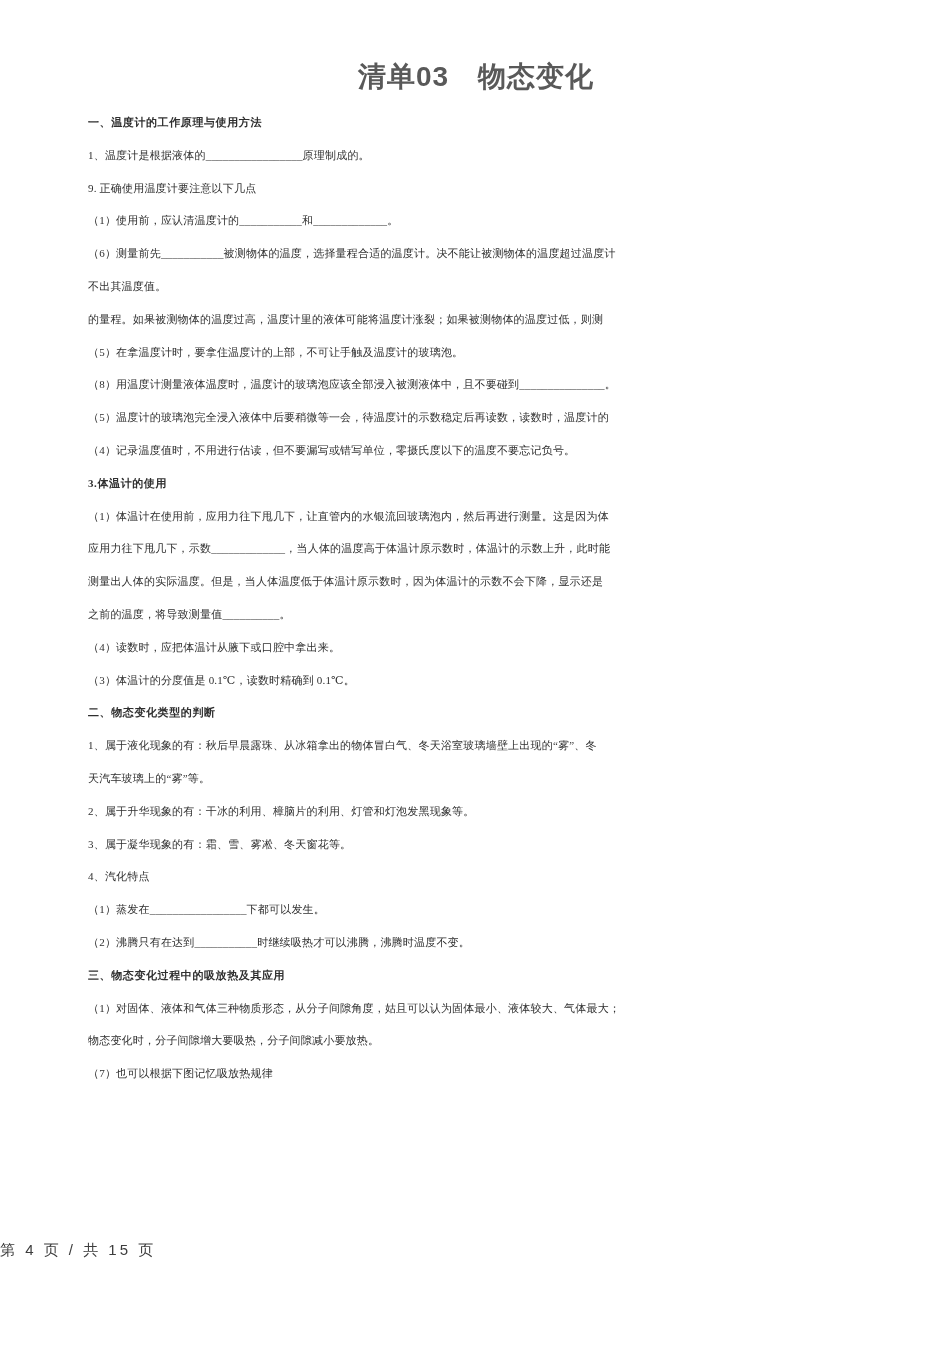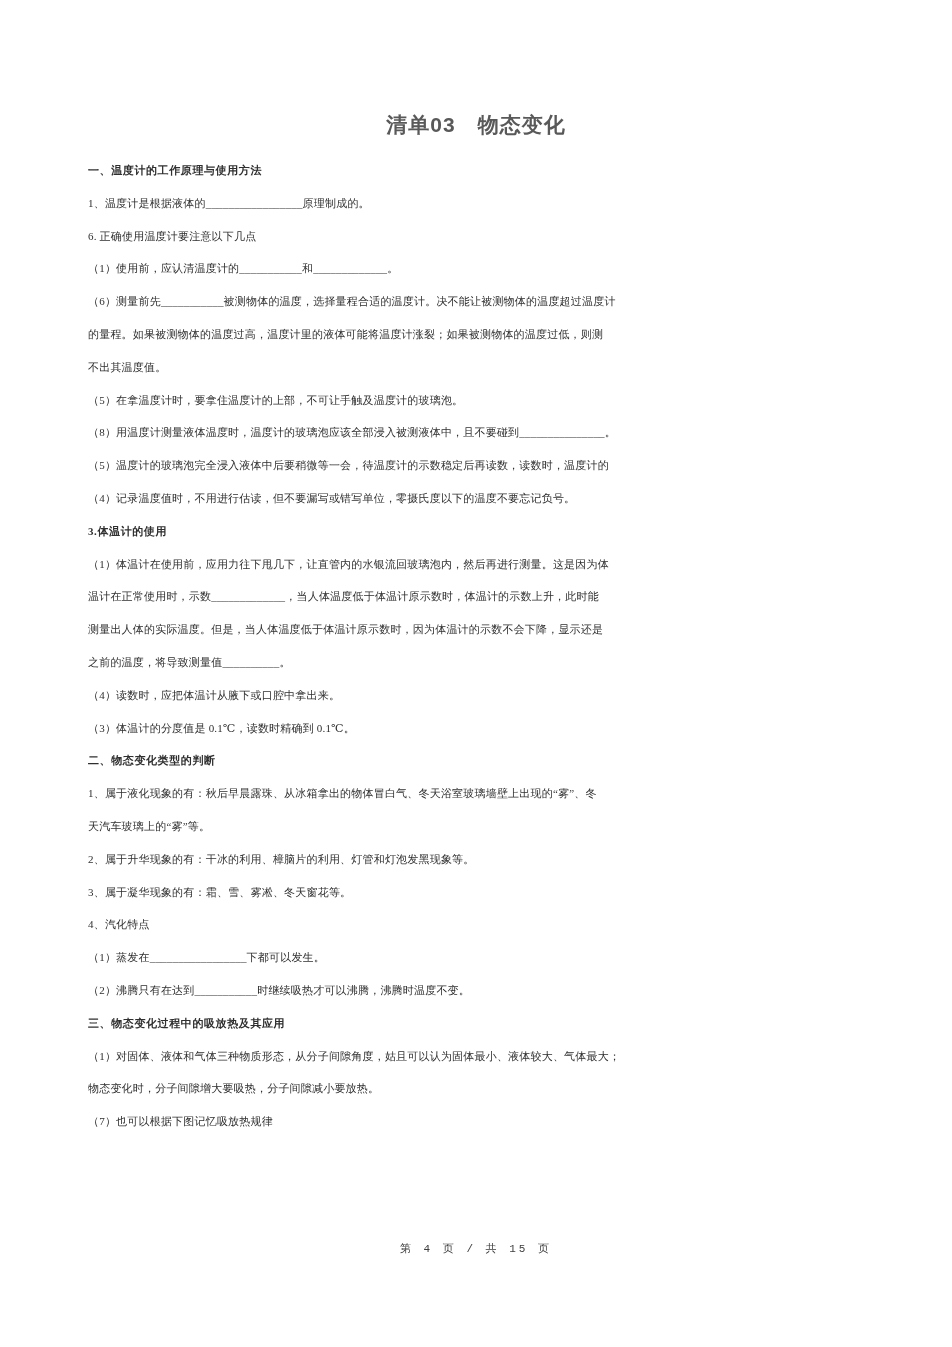--- a/index.html
+++ b/index.html
@@ -13,23 +13,23 @@
   .page {
     position: relative;
     width: 952px;
     height: 1347px;
     background: var(--page-bg);
     font-family: "Liberation Serif", "DejaVu Serif", serif;
     overflow: hidden;
   }
   .title {
     margin: 0;
-    padding-top: 108px;
+    padding-top: 60px;
     text-align: center;
-    font-size: 21px;
+    font-size: 28px;
     line-height: 34px;
     font-weight: bold;
     letter-spacing: 1px;
     color: var(--title-color);
     font-family: "Liberation Sans", "DejaVu Sans", sans-serif;
     white-space: pre;
   }
   .content {
     margin: 12px 84px 0 88px;
     overflow: hidden;
@@ -44,48 +44,48 @@
   }
   .line.h2 {
     font-weight: bold;
     letter-spacing: 0.6px;
   }
   .footer {
     position: absolute;
     top: 1241px;
     left: 0;
     width: 100%;
-    text-align: center;
-    font-size: 11px;
+    text-align: left;
+    font-size: 15px;
     letter-spacing: 3px;
     color: var(--footer-color);
-    font-family: Liberation Mono, monospace;
+    font-family: Liberation Sans, sans-serif;
   }
 </style>
 </head>
 <body>
 
 <div class="page">
   <h1 class="title">清单03　物态变化</h1>
 
   <div class="content" id="body-lines">
       <p class="line h2">一、温度计的工作原理与使用方法</p>
       <p class="line">1、温度计是根据液体的_________________原理制成的。</p>
-      <p class="line">6. 正确使用温度计要注意以下几点</p>
+      <p class="line">9. 正确使用温度计要注意以下几点</p>
       <p class="line">（1）使用前，应认清温度计的___________和_____________。</p>
       <p class="line">（6）测量前先___________被测物体的温度，选择量程合适的温度计。决不能让被测物体的温度超过温度计</p>
+      <p class="line">不出其温度值。</p>
       <p class="line">的量程。如果被测物体的温度过高，温度计里的液体可能将温度计涨裂；如果被测物体的温度过低，则测</p>
-      <p class="line">不出其温度值。</p>
       <p class="line">（5）在拿温度计时，要拿住温度计的上部，不可让手触及温度计的玻璃泡。</p>
       <p class="line">（8）用温度计测量液体温度时，温度计的玻璃泡应该全部浸入被测液体中，且不要碰到_______________。</p>
       <p class="line">（5）温度计的玻璃泡完全浸入液体中后要稍微等一会，待温度计的示数稳定后再读数，读数时，温度计的</p>
       <p class="line">（4）记录温度值时，不用进行估读，但不要漏写或错写单位，零摄氏度以下的温度不要忘记负号。</p>
       <p class="line h2">3.体温计的使用</p>
       <p class="line">（1）体温计在使用前，应用力往下甩几下，让直管内的水银流回玻璃泡内，然后再进行测量。这是因为体</p>
-      <p class="line">温计在正常使用时，示数_____________，当人体温度低于体温计原示数时，体温计的示数上升，此时能</p>
+      <p class="line">应用力往下甩几下，示数_____________，当人体的温度高于体温计原示数时，体温计的示数上升，此时能</p>
       <p class="line">测量出人体的实际温度。但是，当人体温度低于体温计原示数时，因为体温计的示数不会下降，显示还是</p>
       <p class="line">之前的温度，将导致测量值__________。</p>
       <p class="line">（4）读数时，应把体温计从腋下或口腔中拿出来。</p>
       <p class="line">（3）体温计的分度值是 0.1℃，读数时精确到 0.1℃。</p>
       <p class="line h2">二、物态变化类型的判断</p>
       <p class="line">1、属于液化现象的有：秋后早晨露珠、从冰箱拿出的物体冒白气、冬天浴室玻璃墙壁上出现的“雾”、冬</p>
       <p class="line">天汽车玻璃上的“雾”等。</p>
       <p class="line">2、属于升华现象的有：干冰的利用、樟脑片的利用、灯管和灯泡发黑现象等。</p>
       <p class="line">3、属于凝华现象的有：霜、雪、雾凇、冬天窗花等。</p>
       <p class="line">4、汽化特点</p>

